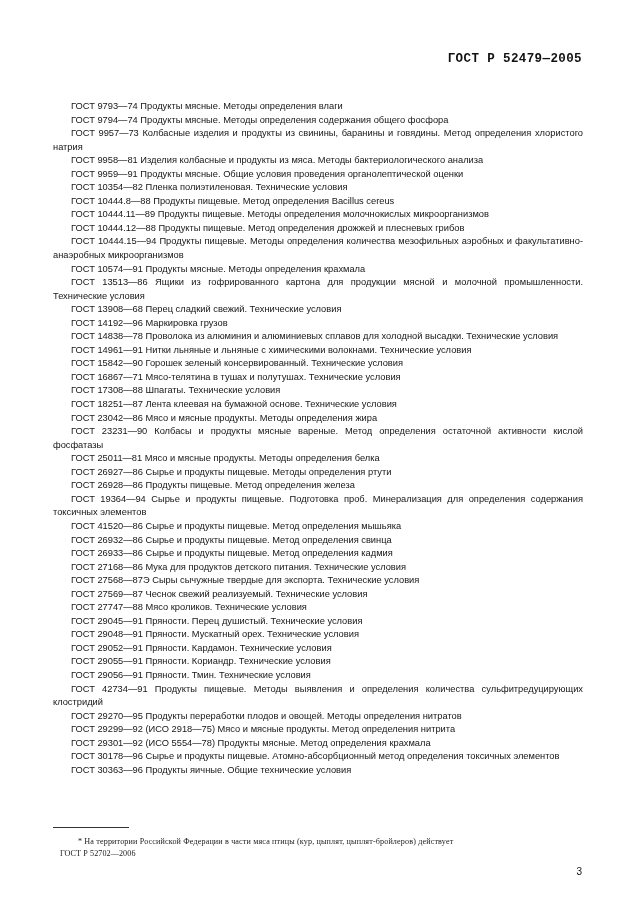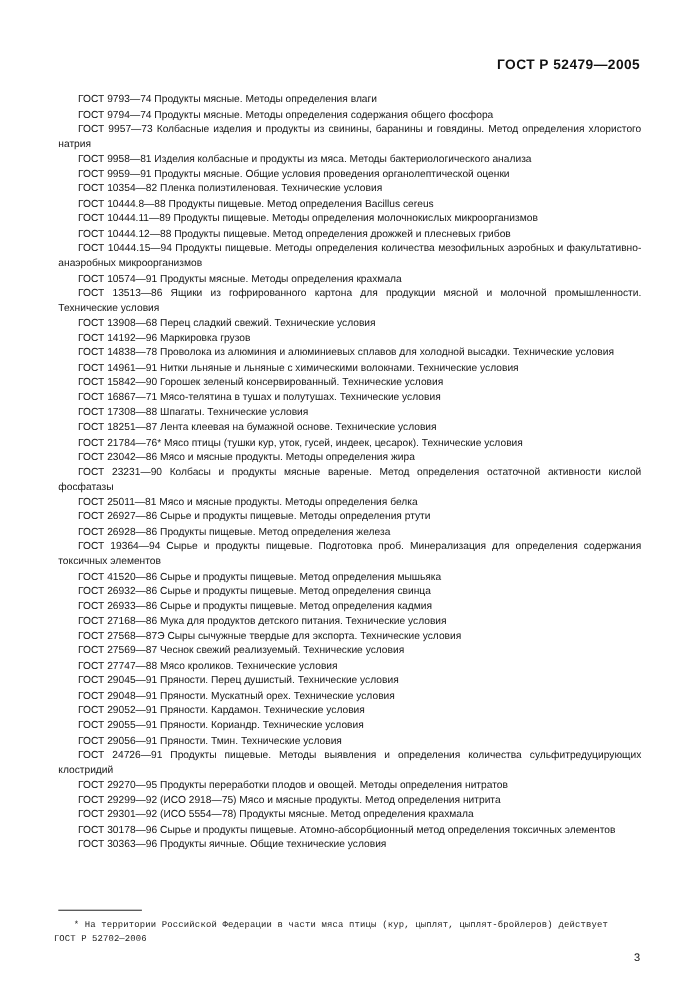--- a/index.html
+++ b/index.html
@@ -19,29 +19,29 @@
     position: relative;
     width: 630px;
     height: 914px;
     box-sizing: border-box;
     padding: 0;
   }
   .header {
     position: absolute;
     top: 52px;
     right: 48px;
-    font-family: Liberation Sans, sans-serif;
+    font-family: Liberation Mono, monospace;
     font-size: 12.5px;
     font-weight: bold;
     letter-spacing: 0.4px;
     color: #111;
   }
   .content {
     position: absolute;
-    top: 84px;
+    top: 100px;
     left: 53px;
     width: 530px;
   }
   .entry {
     font-family: "Liberation Sans", sans-serif;
     font-size: 9.3px;
     line-height: 13.55px;
     color: #151515;
     text-indent: 18px;
     text-align: justify;
@@ -52,24 +52,24 @@
   .footnote-rule {
     position: absolute;
     left: 53px;
     top: 827px;
     width: 76px;
     height: 0;
     border-top: 1px solid #333;
   }
   .footnote {
     position: absolute;
-    left: 49px;
+    left: 60px;
     top: 836px;
     width: 532px;
-    font-family: Liberation Mono, monospace;
+    font-family: Liberation Serif, serif;
     font-size: 8.1px;
     line-height: 12.4px;
     color: #1a1a1a;
     text-align: justify;
   }
   .footnote .fn-first {
     text-indent: 18px;
     display: block;
     letter-spacing: 0.15px;
   }
@@ -107,40 +107,39 @@
     <p class="entry">ГОСТ  10574—91  Продукты мясные. Методы определения крахмала</p>
     <p class="entry">ГОСТ  13513—86  Ящики из гофрированного картона для продукции мясной и молочной промышленности. Технические условия</p>
     <p class="entry">ГОСТ  13908—68  Перец сладкий свежий. Технические условия</p>
     <p class="entry">ГОСТ  14192—96  Маркировка грузов</p>
     <p class="entry">ГОСТ  14838—78  Проволока из алюминия и алюминиевых сплавов для холодной высадки. Технические условия</p>
     <p class="entry">ГОСТ  14961—91  Нитки льняные и льняные с химическими волокнами. Технические условия</p>
     <p class="entry">ГОСТ  15842—90  Горошек зеленый консервированный. Технические условия</p>
     <p class="entry">ГОСТ  16867—71  Мясо-телятина в тушах и полутушах. Технические условия</p>
     <p class="entry">ГОСТ  17308—88  Шпагаты. Технические условия</p>
     <p class="entry">ГОСТ  18251—87  Лента клеевая на бумажной основе. Технические условия</p>
-    <p class="entry">ГОСТ  21784—76*  Мясо птицы (тушки кур, уток, гусей, индеек, цесарок). Технические условия</p>
     <p class="entry">ГОСТ  23042—86  Мясо и мясные продукты. Методы определения жира</p>
     <p class="entry">ГОСТ  23231—90  Колбасы и продукты мясные вареные. Метод определения остаточной активности кислой фосфатазы</p>
     <p class="entry">ГОСТ  25011—81  Мясо и мясные продукты. Методы определения белка</p>
     <p class="entry">ГОСТ  26927—86  Сырье и продукты пищевые. Методы определения ртути</p>
     <p class="entry">ГОСТ  26928—86  Продукты пищевые. Метод определения железа</p>
     <p class="entry">ГОСТ  19364—94  Сырье и продукты пищевые. Подготовка проб. Минерализация для определения содержания токсичных элементов</p>
     <p class="entry">ГОСТ  41520—86  Сырье и продукты пищевые. Метод определения мышьяка</p>
     <p class="entry">ГОСТ  26932—86  Сырье и продукты пищевые. Метод определения свинца</p>
     <p class="entry">ГОСТ  26933—86  Сырье и продукты пищевые. Метод определения кадмия</p>
     <p class="entry">ГОСТ  27168—86  Мука для продуктов детского питания. Технические условия</p>
     <p class="entry">ГОСТ  27568—87Э  Сыры сычужные твердые для экспорта. Технические условия</p>
     <p class="entry">ГОСТ  27569—87  Чеснок свежий реализуемый. Технические условия</p>
     <p class="entry">ГОСТ  27747—88  Мясо кроликов. Технические условия</p>
     <p class="entry">ГОСТ  29045—91  Пряности. Перец душистый. Технические условия</p>
     <p class="entry">ГОСТ  29048—91  Пряности. Мускатный орех. Технические условия</p>
     <p class="entry">ГОСТ  29052—91  Пряности. Кардамон. Технические условия</p>
     <p class="entry">ГОСТ  29055—91  Пряности. Кориандр. Технические условия</p>
     <p class="entry">ГОСТ  29056—91  Пряности. Тмин. Технические условия</p>
-    <p class="entry">ГОСТ  24726—91  Продукты пищевые. Методы выявления и определения количества сульфитредуцирующих клостридий</p>
+    <p class="entry">ГОСТ  42734—91  Продукты пищевые. Методы выявления и определения количества сульфитредуцирующих клостридий</p>
     <p class="entry">ГОСТ  29270—95  Продукты переработки плодов и овощей. Методы определения нитратов</p>
     <p class="entry">ГОСТ  29299—92 (ИСО  2918—75)  Мясо и мясные продукты. Метод определения нитрита</p>
     <p class="entry">ГОСТ  29301—92 (ИСО  5554—78)  Продукты мясные. Метод определения крахмала</p>
     <p class="entry">ГОСТ  30178—96  Сырье и продукты пищевые. Атомно-абсорбционный метод определения токсичных элементов</p>
     <p class="entry">ГОСТ  30363—96  Продукты яичные. Общие технические условия</p>
   </div>
 
   <div class="footnote-rule"></div>
 
   <div class="footnote">

